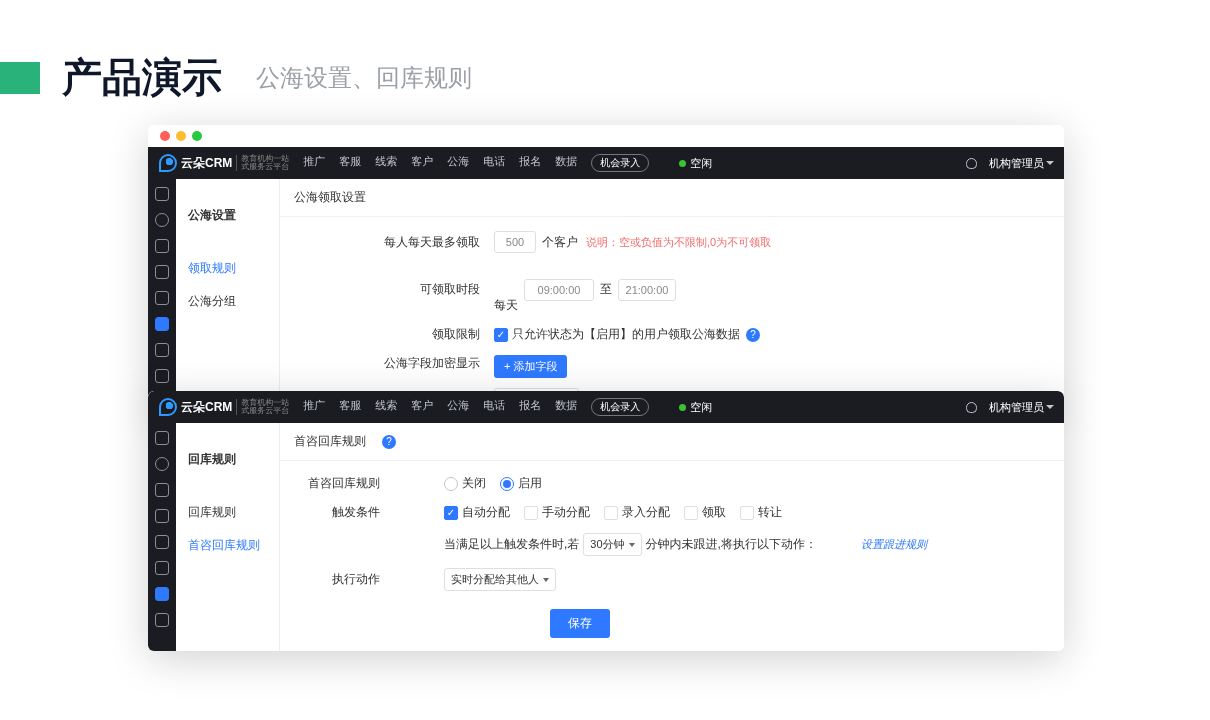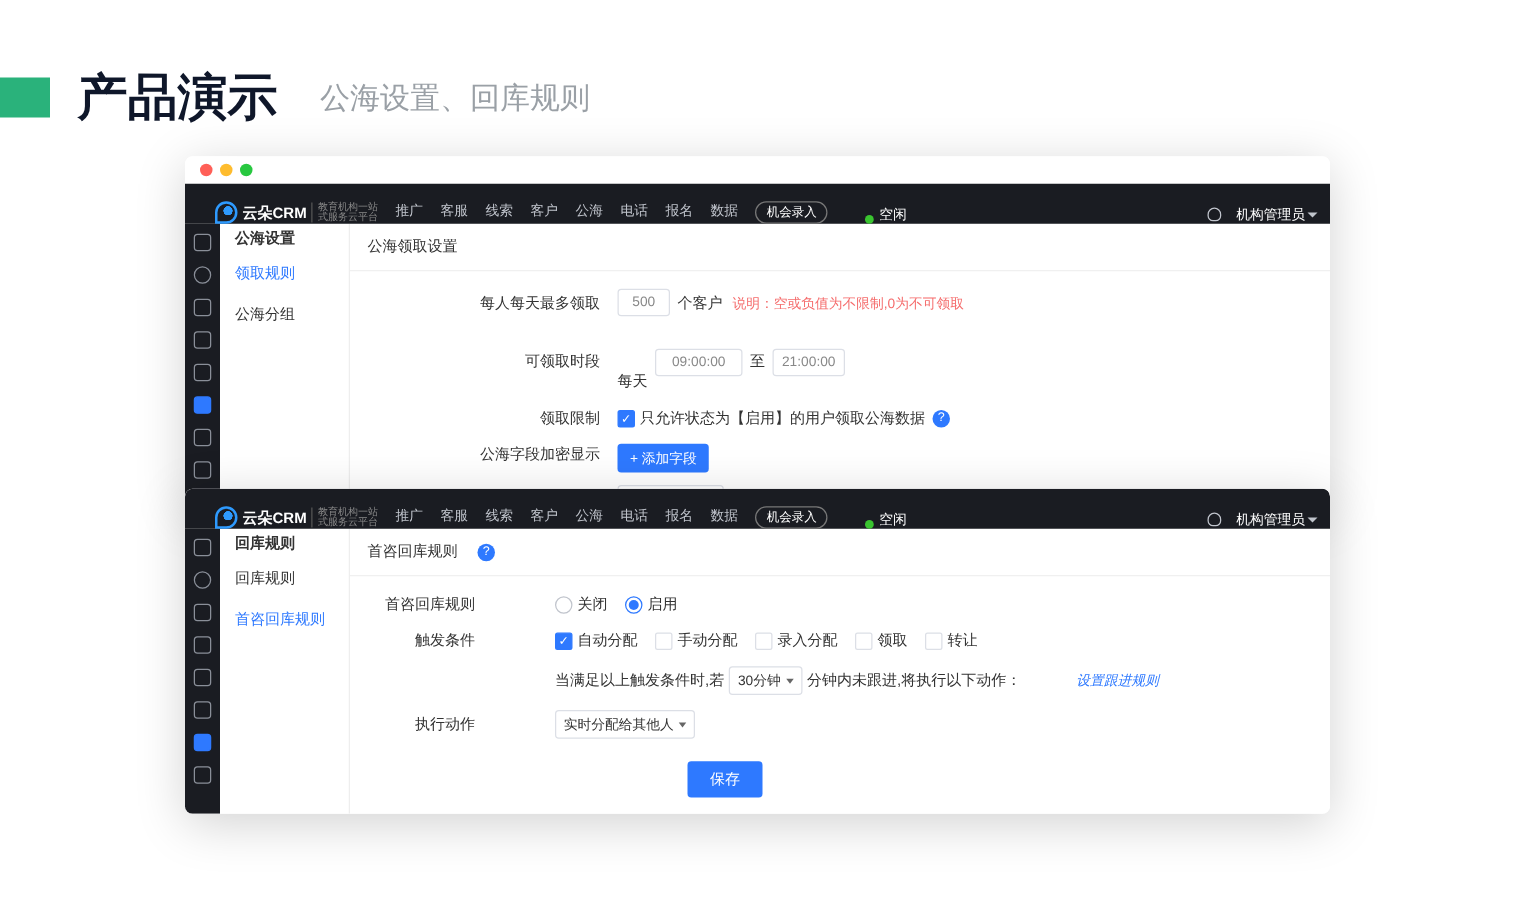--- a/index.html
+++ b/index.html
@@ -8,37 +8,37 @@
   .green-block{width:40px;height:32px;background:#2ab27b;margin-right:22px;}
   .slide-title{font-size:40px;font-weight:700;color:#0f172a;margin-right:34px;}
   .slide-sub{font-size:24px;color:#9aa0a6;}
   .stage{position:relative;width:920px;height:540px;margin-left:148px;}
   .mac-window{position:absolute;background:#fff;border-radius:6px;box-shadow:0 8px 40px rgba(0,0,0,.18);overflow:hidden;}
   .w1{top:2px;left:0;width:916px;height:280px;}
   .w2{top:268px;left:0;width:916px;height:260px;}
   .title-bar{height:22px;display:flex;align-items:center;padding-left:12px;gap:6px;background:#fff;}
   .dot{width:10px;height:10px;border-radius:50%;}
   .dot.r{background:#ff5f57;} .dot.y{background:#febc2e;} .dot.g{background:#28c840;}
-  .top-nav{height:32px;background:#1a1c22;display:flex;align-items:flex-end;color:#c0c4cc;font-size:11px;padding:0 24px;position:relative;}
+  .top-nav{height:32px;background:#1a1c22;display:flex;align-items:center;color:#c0c4cc;font-size:11px;padding:0 11px;position:relative;}
   .logo{display:flex;align-items:center;margin-right:14px;}
   .logo-icon{width:18px;height:18px;border:2px solid #2e9afe;border-radius:50% 50% 50% 0;margin-right:4px;background:radial-gradient(circle at 60% 40%,#2e9afe 30%,transparent 32%);}
   .logo-text{color:#fff;font-size:12px;font-weight:600;}
   .logo-sub{font-size:8px;color:#888;line-height:8px;border-left:1px solid #555;margin-left:4px;padding-left:4px;}
   .nav-items{display:flex;gap:14px;}
   .nav-btn{color:#fff;border:1px solid #777;border-radius:10px;padding:1px 8px;font-size:10px;}
   .status-dot{width:7px;height:7px;border-radius:50%;background:#3ac430;margin-left:30px;margin-right:4px;}
   .nav-right{position:absolute;right:10px;display:flex;align-items:center;gap:12px;font-size:11px;color:#fff;}
   .bell{width:11px;height:11px;border:1.3px solid #c0c4cc;border-radius:50% 50% 40% 40%;position:relative;}
   .tri-down{width:0;height:0;border-left:4px solid transparent;border-right:4px solid transparent;border-top:4px solid #c0c4cc;margin-left:2px;}
   .body-row{display:flex;height:calc(100% - 54px);}
   .icon-rail{width:28px;background:#1a1c22;display:flex;flex-direction:column;align-items:center;padding-top:8px;gap:12px;}
   .rail-i{width:14px;height:14px;border:1.5px solid #8a8f99;border-radius:3px;}
   .rail-i.active{background:#2e79ff;border-color:#2e79ff;}
   .subnav{width:104px;background:#fff;border-right:1px solid #eee;font-size:12px;}
-  .subnav-title{font-weight:600;color:#333;padding:3px 12px;}
+  .subnav-title{font-weight:600;color:#333;padding:28px 12px;}
   .subnav-item{padding:8px 12px;color:#333;cursor:pointer;}
   .subnav-item.active{color:#2e79ff;}
   .content{flex:1;background:#fff;font-size:12px;color:#333;overflow:hidden;}
   .content-header{padding:10px 14px;border-bottom:1px solid #f0f0f0;font-size:12px;color:#333;display:flex;align-items:center;gap:10px;}
   .form-area{padding:14px 10px 10px 90px;}
   .form-row{display:flex;align-items:center;margin-bottom:12px;}
   .form-label{width:110px;text-align:right;color:#333;margin-right:14px;font-size:12px;}
   .input{border:1px solid #dcdfe6;border-radius:3px;height:22px;padding:0 6px;font-size:11px;color:#888;background:#fff;}
   .input.center{text-align:center;}
   .note{color:#f56c6c;font-size:11px;margin-left:8px;}

